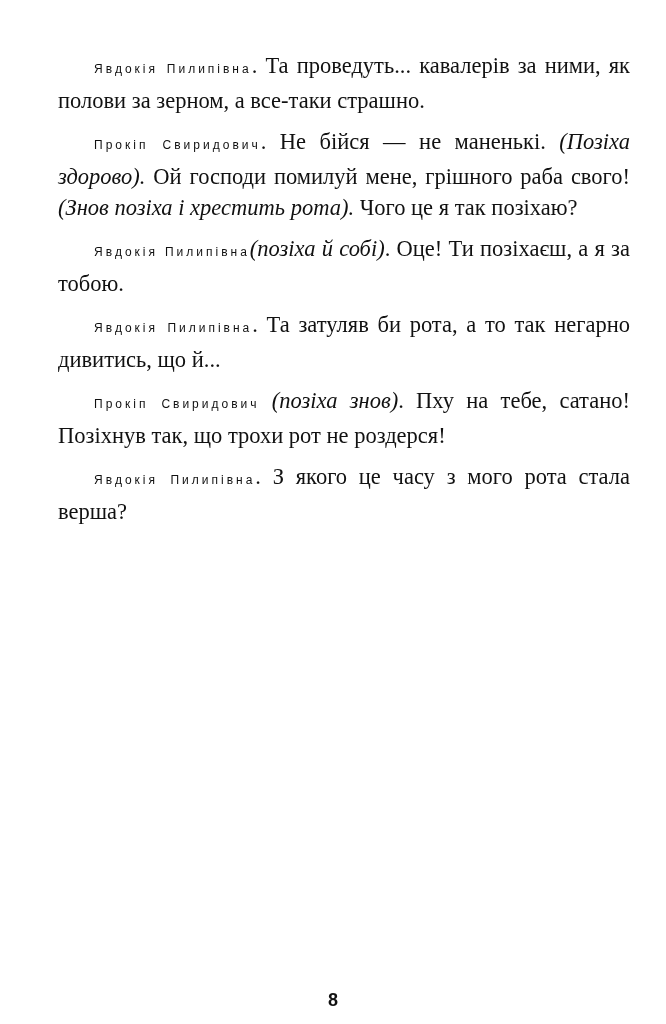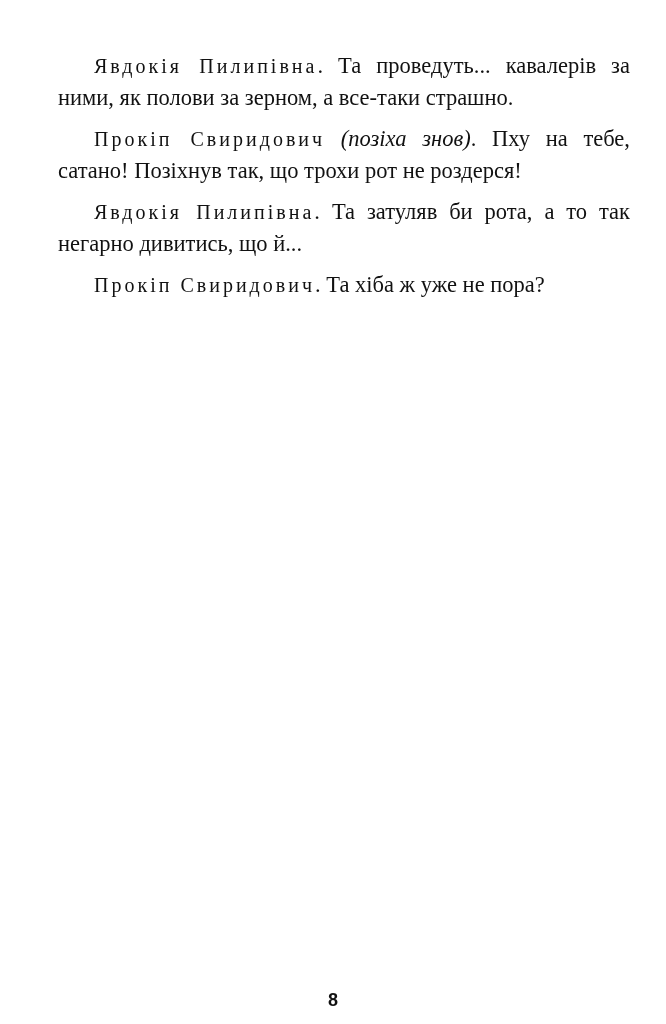--- a/index.html
+++ b/index.html
@@ -8,31 +8,33 @@
       font-family: "Liberation Serif", serif; color: #111;
     }
     .page-content {
       position: absolute; left: 58px; top: 50px; width: 572px;
       font-size: 22.5px; line-height: 31px;
     }
     .para {
       margin: 0 0 10px 0; text-indent: 36px; text-align: justify;
     }
     .speaker {
-      letter-spacing: 3px; font-family: Liberation Serif, serif; font-size: 20px;
+      letter-spacing: 3px; font-family: Liberation Sans, sans-serif; font-size: 12px;
     }
     .stage { font-style: italic; }
     .page-number {
       position: absolute; left: 0; width: 666px; top: 990px;
       text-align: center; font-family: "Liberation Sans", sans-serif;
       font-weight: bold; font-size: 18px;
     }
   </style>
 </head>
 <body>
 
 <div class="page-content" id="page-body">
     <p class="para"><span class="speaker">Явдокія Пилипівна</span><span class="line-text">. Та проведуть... кавалерів за ними, як полови за зерном, а все-таки страшно.</span></p>
+    <p class="para"><span class="speaker">Прокіп Свиридович</span><span class="line-text">. Не бійся — не маненькі. </span><span class="stage">(Позіха здорово).</span><span class="line-text"> Ой господи помилуй мене, грішного раба свого! </span><span class="stage">(Знов позіха і хрестить рота).</span><span class="line-text"> Чого це я так позіхаю?</span></p>
+    <p class="para"><span class="speaker">Явдокія Пилипівна</span><span class="stage">(позіха й собі)</span><span class="line-text">. Оце! Ти позіхаєш, а я за тобою.</span></p>
+    <p class="para"><span class="speaker">Явдокія Пилипівна</span><span class="line-text">. Та затуляв би рота, а то так негарно дивитись, що й...</span></p>
     <p class="para"><span class="speaker">Прокіп Свиридович</span><span class="line-text"> </span><span class="stage">(позіха знов)</span><span class="line-text">. Пху на тебе, сатано! Позіхнув так, що трохи рот не роздерся!</span></p>
-    <p class="para"><span class="speaker">Явдокія Пилипівна</span><span class="line-text">. Та затуляв би рота, а то так негарно дивитись, що й...</span></p>
-    <p class="para"><span class="speaker">Прокіп Свиридович</span><span class="line-text">. Та хіба ж уже не пора?</span></p>
+    <p class="para"><span class="speaker">Явдокія Пилипівна</span><span class="line-text">. З якого це часу з мого рота стала верша?</span></p>
   </div>
 <div class="page-number">8</div>
 
 </body></html>

